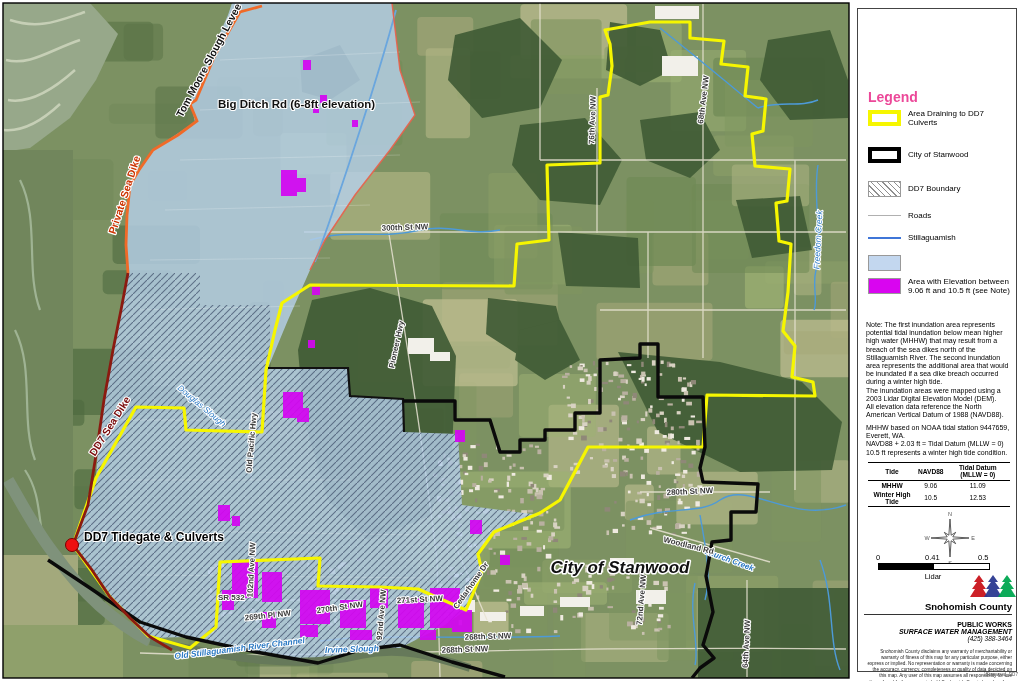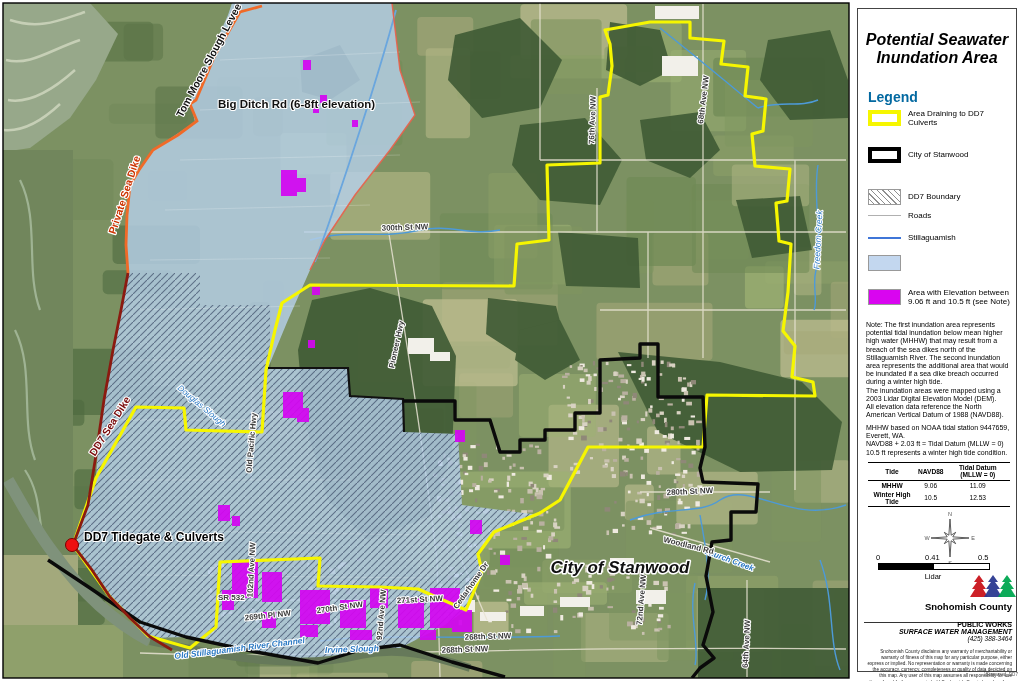--- a/index.html
+++ b/index.html
@@ -7,21 +7,21 @@
   #mapsvg{position:absolute;left:0;top:0;}
   .mlabel{paint-order:stroke;stroke:#ffffff;stroke-width:2.2px;stroke-linejoin:round;font-family:"Liberation Sans",sans-serif;}
   .rd{font-size:8px;font-weight:700;fill:#3c3c3c;}
   .crk{font-size:8.5px;font-weight:700;font-style:italic;fill:#2e7bc4;}
   .big{font-size:11.5px;font-weight:700;fill:#111;}
   .city{font-size:17px;font-weight:700;font-style:italic;fill:#101010;stroke-width:3px;}
   
   #panel{position:absolute;left:852px;top:0;width:172px;height:681px;background:#fff;}
   #panelbox{position:absolute;left:5px;top:8px;width:158px;height:662px;border:1px solid #444;background:#fff;}
   .title{position:absolute;left:0;top:22px;width:158px;text-align:center;font-size:16px;font-weight:700;font-style:italic;color:#000;line-height:1.15;}
-  .legendh{position:absolute;left:10px;top:80px;font-size:14px;font-weight:700;color:#0369a1;}
+  .legendh{position:absolute;left:10px;top:80px;font-size:14px;font-weight:700;color:#ec4899;}
   .li{position:absolute;left:10px;width:144px;display:flex;align-items:center;gap:7px;}
   .sw{flex:0 0 33px;height:16px;box-sizing:border-box;background:#fff;}
   .li .lab{font-size:8px;color:#000;line-height:1.15;}
   .sw-yellow{border:4px solid #f6f600;}
   .sw-black{border:4px solid #000;}
   .sw-hatch{border:1px solid #999;background:repeating-linear-gradient(45deg,#ffffff 0 3px,#8f8f8f 3px 4px);}
   .sw-line{flex:0 0 33px;height:0;border-top:1.5px solid #b0b0b0;}
   .sw-wline{flex:0 0 33px;height:0;border-top:2px solid #3f76d8;}
   .sw-blue{border:1px solid #999;background:#c3d7ef;}
   .sw-mag{border:1px solid #999;background:#d905f0;}
@@ -34,21 +34,21 @@
   table.tt th{font-weight:700;}
   table.tt td:first-child{font-weight:700;}
   #compass{position:absolute;left:62px;top:498px;}
   #scale{position:absolute;left:20px;top:544px;width:120px;font-size:7.5px;color:#000;}
   #scale .nums{position:relative;height:9px;}
   #scale .n0{position:absolute;left:-2px;}  #scale .n1{position:absolute;left:47px;} #scale .n2{position:absolute;left:100px;text-align:center;}
   #scale .bar{position:relative;margin-top:1px;width:110px;height:5px;border:1px solid #000;background:#fff;}
   #scale .bar .half{position:absolute;left:0;top:0;width:55px;height:5px;background:#000;}
   #scale .unit{margin-top:2px;width:110px;text-align:center;}
   #logo{position:absolute;left:112px;top:566px;}
-  .orgname{position:absolute;left:6px;top:592px;width:148px;text-align:right;font-size:9.5px;font-weight:700;color:#000;border-bottom:1px solid #333;padding-bottom:10px;}
+  .orgname{position:absolute;left:6px;top:592px;width:148px;text-align:right;font-size:9.5px;font-weight:700;color:#000;border-bottom:1px solid #333;padding-bottom:2px;}
   .pw{position:absolute;left:6px;top:612px;width:148px;text-align:right;color:#000;}
   .pw .l1{font-size:7px;font-weight:700;}
   .pw .l2{font-size:7px;font-weight:700;font-style:italic;}
   .pw .l3{font-size:6.5px;font-style:italic;}
   .disc{position:absolute;left:8px;top:640px;width:146px;text-align:right;font-size:4.7px;line-height:1.3;color:#222;}
   .pathnote{position:absolute;left:852px;top:672px;width:166px;text-align:right;font-size:4.6px;color:#555;}
 </style>
 </head>
 <body>
 
@@ -838,51 +838,47 @@
       <text class="mlabel rd" transform="translate(473,587) rotate(-55)" text-anchor="middle">Cedarhome Dr</text>
     </g>
   </g>
 
   <rect x="3" y="3" width="846" height="675" fill="none" stroke="#000" stroke-width="1.4"></rect>
 </svg>
 
 <div id="panel">
   <div id="panelbox">
 
-    <div class="title">
-      <div>Potential Seawater</div>
-      <div>Inundation Area</div>
-    </div>
 
     <div class="legendh">Legend</div>
 
     <div class="li" style="top:100px">
       <div class="sw sw-yellow"></div>
       <div class="lab">Area Draining to DD7 Culverts</div>
     </div>
     <div class="li" style="top:138px">
       <div class="sw sw-black"></div>
       <div class="lab">City of Stanwood</div>
     </div>
-    <div class="li" style="top:180px">
+    <div class="li" style="top:172px">
       <div class="sw sw-hatch"></div>
       <div class="lab">DD7 Boundary</div>
     </div>
     <div class="li" style="top:202px">
       <div class="sw-line"></div>
       <div class="lab">Roads</div>
     </div>
     <div class="li" style="top:224px">
       <div class="sw-wline"></div>
       <div class="lab">Stillaguamish</div>
     </div>
     <div class="li" style="top:246px">
       <div class="sw sw-blue"></div>
     </div>
-    <div class="li" style="top:279px">
+    <div class="li" style="top:268px">
       <div class="sw sw-mag"></div>
       <div class="lab">Area with Elevation between 9.06 ft and 10.5 ft (see Note)</div>
     </div>
 
     <div class="noteblk">Note: The first inundation area represents potential tidal inundation below mean higher high water (MHHW) that may result from a breach of the sea dikes north of the Stillaguamish River. The second inundation area represents the additional area that would be inundated if a sea dike breach occurred during a winter high tide.
 The inundation areas were mapped using a 2003 Lidar Digital Elevation Model (DEM).
 All elevation data reference the North American Vertical Datum of 1988 (NAVD88).</div>
     <div class="mhhwblk">MHHW based on NOAA tidal station 9447659, Everett, WA.
 NAVD88 + 2.03 ft = Tidal Datum (MLLW = 0)
 10.5 ft represents a winter high tide condition.</div>

